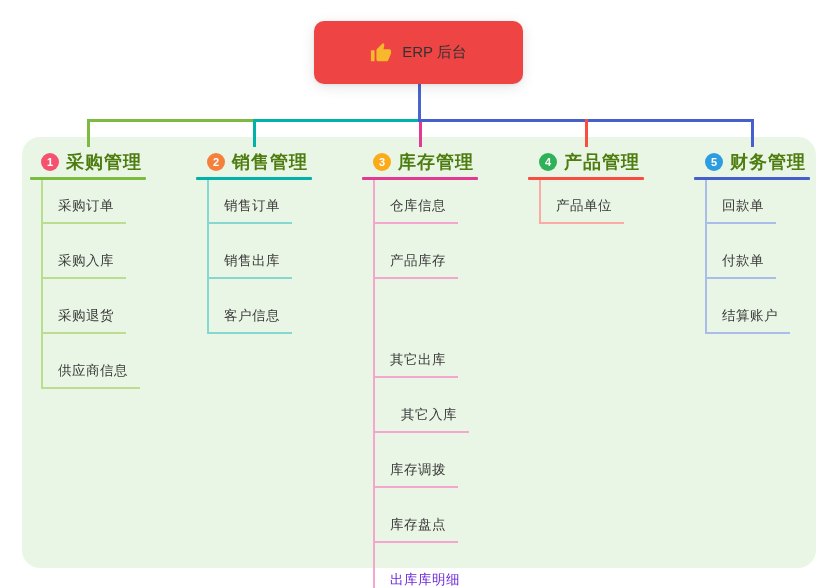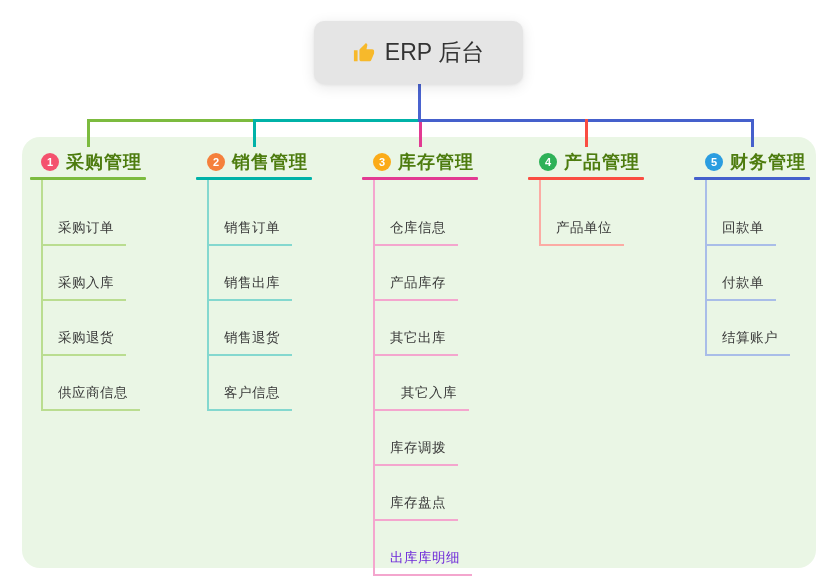--- a/index.html
+++ b/index.html
@@ -8,24 +8,24 @@
     background:#ffffff;
     font-family:"Liberation Sans","DejaVu Sans",sans-serif;
   }
   .stage{position:absolute;inset:0;}
   .panel{
     position:absolute;left:22px;top:137px;width:794px;height:431px;
     border-radius:18px;
   }
   .root-node{
     position:absolute;left:314px;top:21px;width:209px;height:63px;
-    background:#e5e5e5;border-radius:10px;
+    background:#ef4444;border-radius:10px;
     box-shadow:0 3px 14px rgba(0,0,0,0.10),0 1px 3px rgba(0,0,0,0.06);
     display:flex;align-items:center;justify-content:center;gap:10px;
-    font-size:23px;font-weight:500;color:#333333;
+    font-size:15px;font-weight:500;color:#333333;
     z-index:5;
   }
   .thumb-icon{display:inline-flex;width:22px;height:22px;}
   .line{position:absolute;}
   .branch{
     position:absolute;top:149px;width:116px;z-index:3;
   }
   .branch-header{
     display:flex;align-items:center;height:26px;padding-left:11px;
   }
@@ -43,21 +43,21 @@
     margin-left:11px;width:max-content;
     border-left:2px solid transparent;
   }
   .child{
     display:block;width:max-content;
     padding:27px 12px 7px 15px;
     border-bottom:2px solid transparent;
     font-size:13.5px;color:#383838;line-height:19px;
     white-space:nowrap;letter-spacing:0.5px;
   }
-  .child:first-child{padding-top:38px;}
+  .child:first-child{padding-top:16px;}
 </style>
 </head>
 <body style="background: rgb(255, 255, 255);">
 
 <div class="stage">
 
   <div class="panel" style="background: rgb(234, 246, 229);"></div>
 
   <div id="connectors">
       <div class="line" style="left: 417.5px; top: 84px; width: 3px; height: 38px; background: rgb(74, 99, 207);"></div>
@@ -96,34 +96,33 @@
       </div>
       <div class="branch" style="left: 196px;">
         <div class="branch-header">
           <span class="badge" style="background: rgb(245, 128, 60);">2</span>
           <span class="branch-title">销售管理</span>
         </div>
         <div class="branch-underline" style="background: rgb(0, 178, 168);"></div>
         <div class="children" style="border-left-color: rgb(132, 216, 207);">
           <div class="child" style="border-bottom-color: rgb(132, 216, 207); color: rgb(56, 56, 56);">销售订单</div>
           <div class="child" style="border-bottom-color: rgb(132, 216, 207); color: rgb(56, 56, 56);">销售出库</div>
-          <div class="child" style="border-bottom-color: rgb(132, 216, 207); color: rgb(56, 56, 56);">销售退货</div>
           <div class="child" style="border-bottom-color: rgb(132, 216, 207); color: rgb(56, 56, 56);">客户信息</div>
         </div>
       </div>
       <div class="branch" style="left: 362px;">
         <div class="branch-header">
           <span class="badge" style="background: rgb(251, 171, 24);">3</span>
           <span class="branch-title">库存管理</span>
         </div>
         <div class="branch-underline" style="background: rgb(226, 58, 146);"></div>
         <div class="children" style="border-left-color: rgb(244, 166, 206);">
           <div class="child" style="border-bottom-color: rgb(244, 166, 206); color: rgb(56, 56, 56);">仓库信息</div>
           <div class="child" style="border-bottom-color: rgb(244, 166, 206); color: rgb(56, 56, 56);">产品库存</div>
-          <div class="child" style="border-bottom-color: rgb(244, 166, 206); color: rgb(56, 56, 56);">其它出库</div>
+          <div class="child" style="border-bottom-color: rgb(244, 166, 206); color: rgb(56, 56, 56); margin-top: 44px;">其它出库</div>
           <div class="child" style="border-bottom-color: rgb(244, 166, 206); color: rgb(56, 56, 56); padding-left: 26px;">其它入库</div>
           <div class="child" style="border-bottom-color: rgb(244, 166, 206); color: rgb(56, 56, 56);">库存调拨</div>
           <div class="child" style="border-bottom-color: rgb(244, 166, 206); color: rgb(56, 56, 56);">库存盘点</div>
           <div class="child" style="border-bottom-color: rgb(244, 166, 206); color: #6d28d9;">出库库明细</div>
         </div>
       </div>
       <div class="branch" style="left: 528px;">
         <div class="branch-header">
           <span class="badge" style="background: rgb(46, 177, 87);">4</span>
           <span class="branch-title">产品管理</span>

